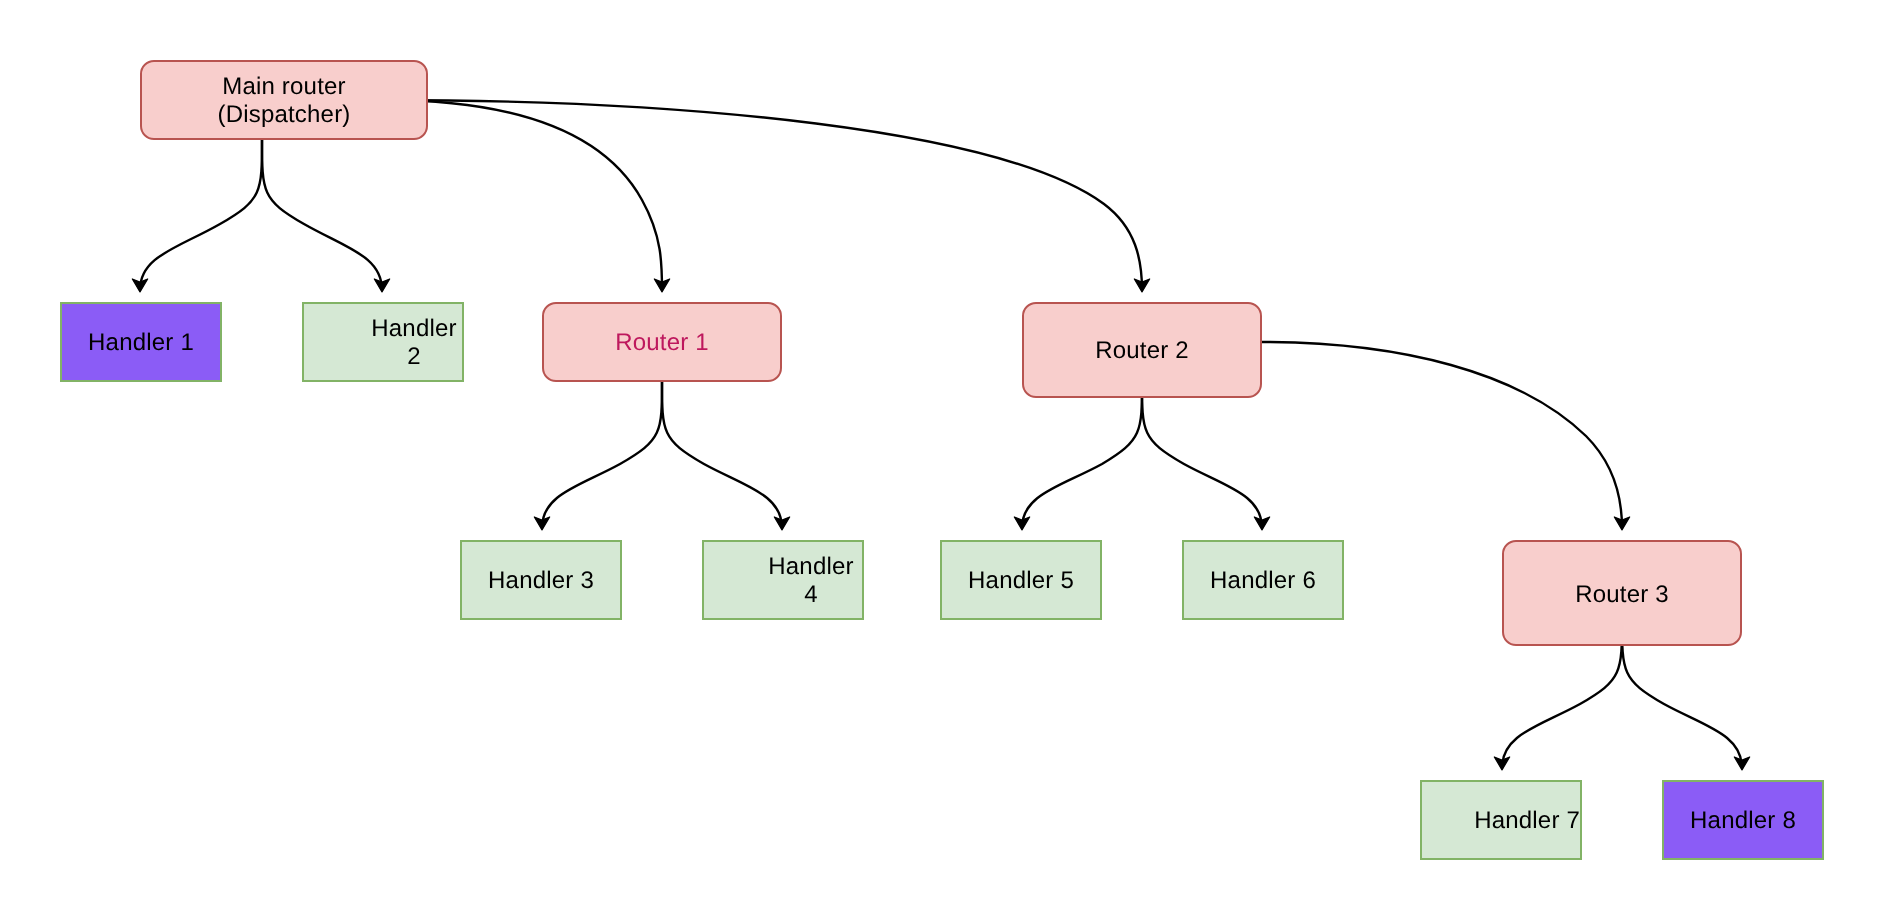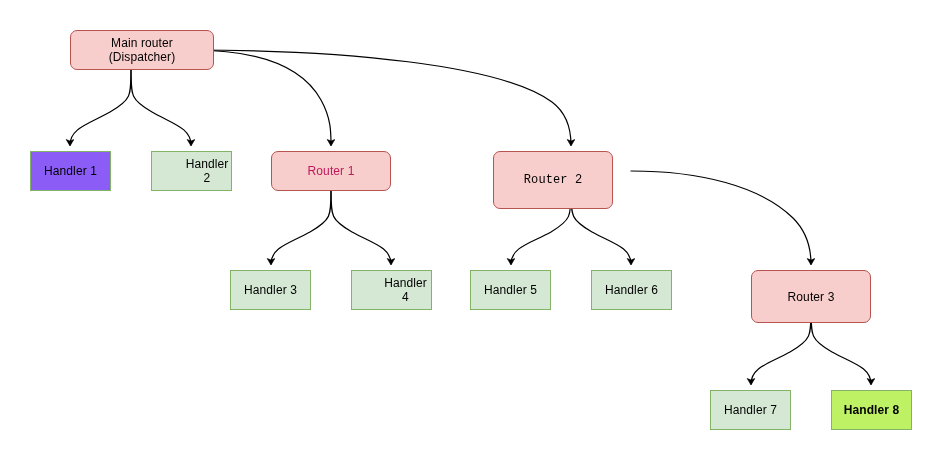--- a/index.html
+++ b/index.html
@@ -78,23 +78,23 @@
         <path d="M 811 310 C 811 336 811 340 832 352 C 852 363 871 367 871 384"></path>
       </g>
   </svg>
 
   <div id="nodes-layer">
       <div class="node node-router" style="left: 70px; top: 30px; width: 144px; height: 40px; background: rgb(248, 206, 204); border-color: rgb(184, 84, 80); color: rgb(0, 0, 0);"><span class="node-label">Main router
 (Dispatcher)</span></div>
       <div class="node node-handler" style="left: 30px; top: 151px; width: 81px; height: 40px; background: #8b5cf6; border-color: rgb(130, 179, 102); color: rgb(0, 0, 0);"><span class="node-label">Handler 1</span></div>
       <div class="node node-handler" style="left: 151px; top: 151px; width: 81px; height: 40px; background: rgb(213, 232, 212); border-color: rgb(130, 179, 102); color: rgb(0, 0, 0); padding-left: 31px;"><span class="node-label">Handler 2</span></div>
       <div class="node node-router" style="left: 271px; top: 151px; width: 120px; height: 40px; background: rgb(248, 206, 204); border-color: rgb(184, 84, 80); color: #be185d;"><span class="node-label">Router 1</span></div>
-      <div class="node node-router" style="left: 493px; top: 151px; width: 120px; height: 58px; background: rgb(248, 206, 204); border-color: rgb(184, 84, 80); color: rgb(0, 0, 0); font-family: Liberation Mono, monospace;"><span class="node-label">Router 2</span></div>
+      <div class="node node-router" style="left: 511px; top: 151px; width: 120px; height: 48px; background: rgb(248, 206, 204); border-color: rgb(184, 84, 80); color: rgb(0, 0, 0);"><span class="node-label">Router 2</span></div>
       <div class="node node-handler" style="left: 230px; top: 270px; width: 81px; height: 40px; background: rgb(213, 232, 212); border-color: rgb(130, 179, 102); color: rgb(0, 0, 0);"><span class="node-label">Handler 3</span></div>
       <div class="node node-handler" style="left: 351px; top: 270px; width: 81px; height: 40px; background: rgb(213, 232, 212); border-color: rgb(130, 179, 102); color: rgb(0, 0, 0); padding-left: 28px;"><span class="node-label">Handler 4</span></div>
       <div class="node node-handler" style="left: 470px; top: 270px; width: 81px; height: 40px; background: rgb(213, 232, 212); border-color: rgb(130, 179, 102); color: rgb(0, 0, 0);"><span class="node-label">Handler 5</span></div>
       <div class="node node-handler" style="left: 591px; top: 270px; width: 81px; height: 40px; background: rgb(213, 232, 212); border-color: rgb(130, 179, 102); color: rgb(0, 0, 0);"><span class="node-label">Handler 6</span></div>
       <div class="node node-router" style="left: 751px; top: 270px; width: 120px; height: 53px; background: rgb(248, 206, 204); border-color: rgb(184, 84, 80); color: rgb(0, 0, 0);"><span class="node-label">Router 3</span></div>
-      <div class="node node-handler" style="left: 710px; top: 390px; width: 81px; height: 40px; background: rgb(213, 232, 212); border-color: rgb(130, 179, 102); color: rgb(0, 0, 0);"><span class="node-label">Handler 7</span></div>
-      <div class="node node-handler" style="left: 831px; top: 390px; width: 81px; height: 40px; background: #bef264; border-color: rgb(130, 179, 102); color: rgb(0, 0, 0); font-weight: bold;"><span class="node-label">Handler 8</span></div>
+      <div class="node node-handler" style="left: 710px; top: 390px; width: 81px; height: 40px; background: rgb(213, 232, 212); border-color: rgb(130, 179, 102); color: rgb(0, 0, 0); justify-content: flex-end;"><span class="node-label">Handler 7</span></div>
+      <div class="node node-handler" style="left: 831px; top: 390px; width: 81px; height: 40px; background: #8b5cf6; border-color: rgb(130, 179, 102); color: rgb(0, 0, 0);"><span class="node-label">Handler 8</span></div>
     </div>
 
 </div>
 
 </body></html>

